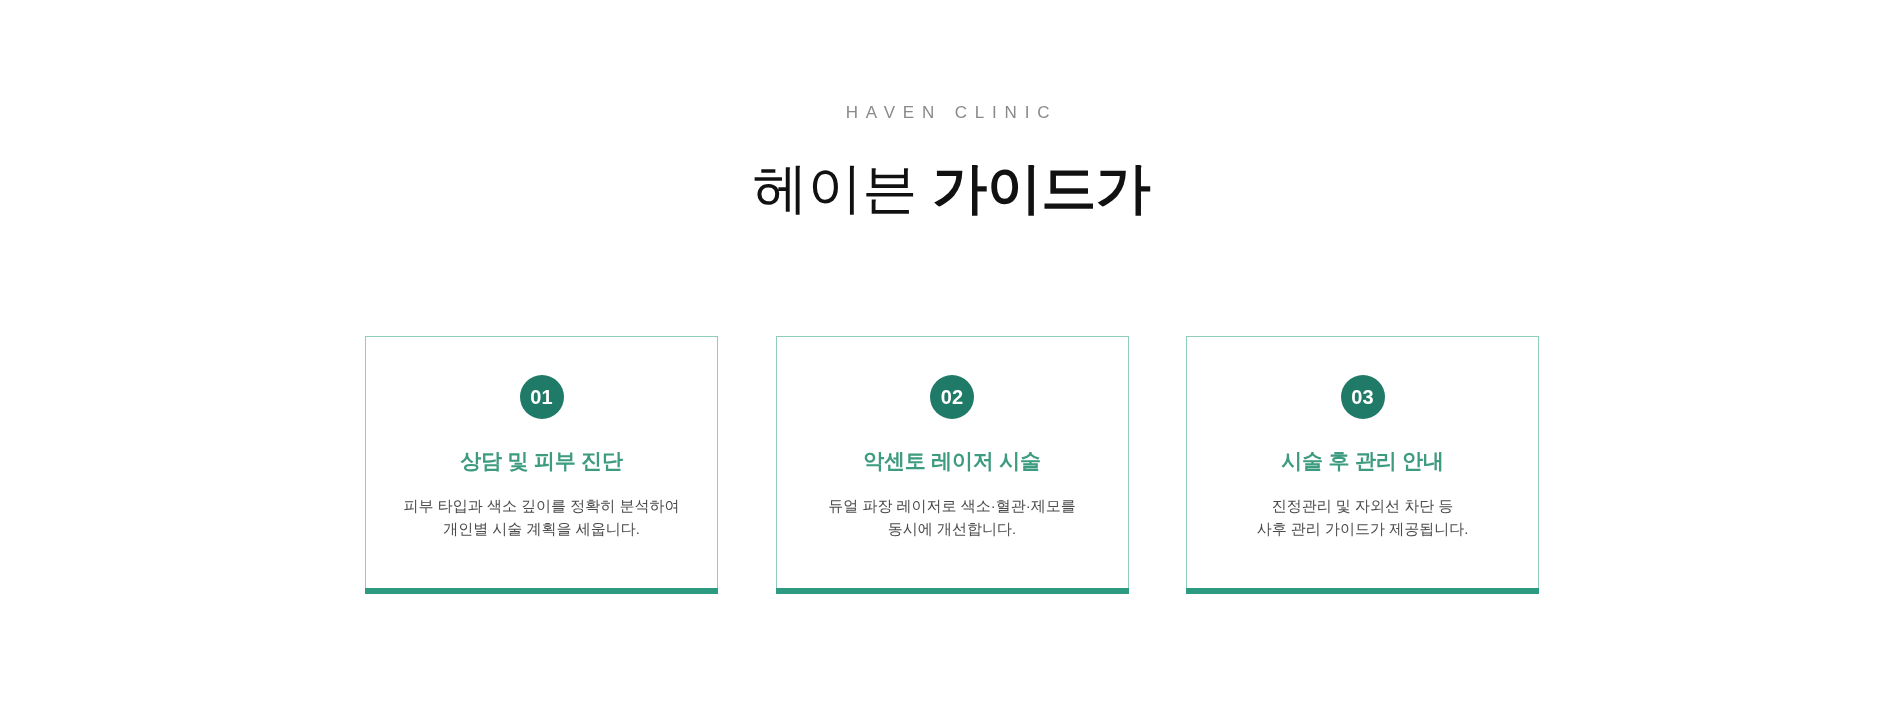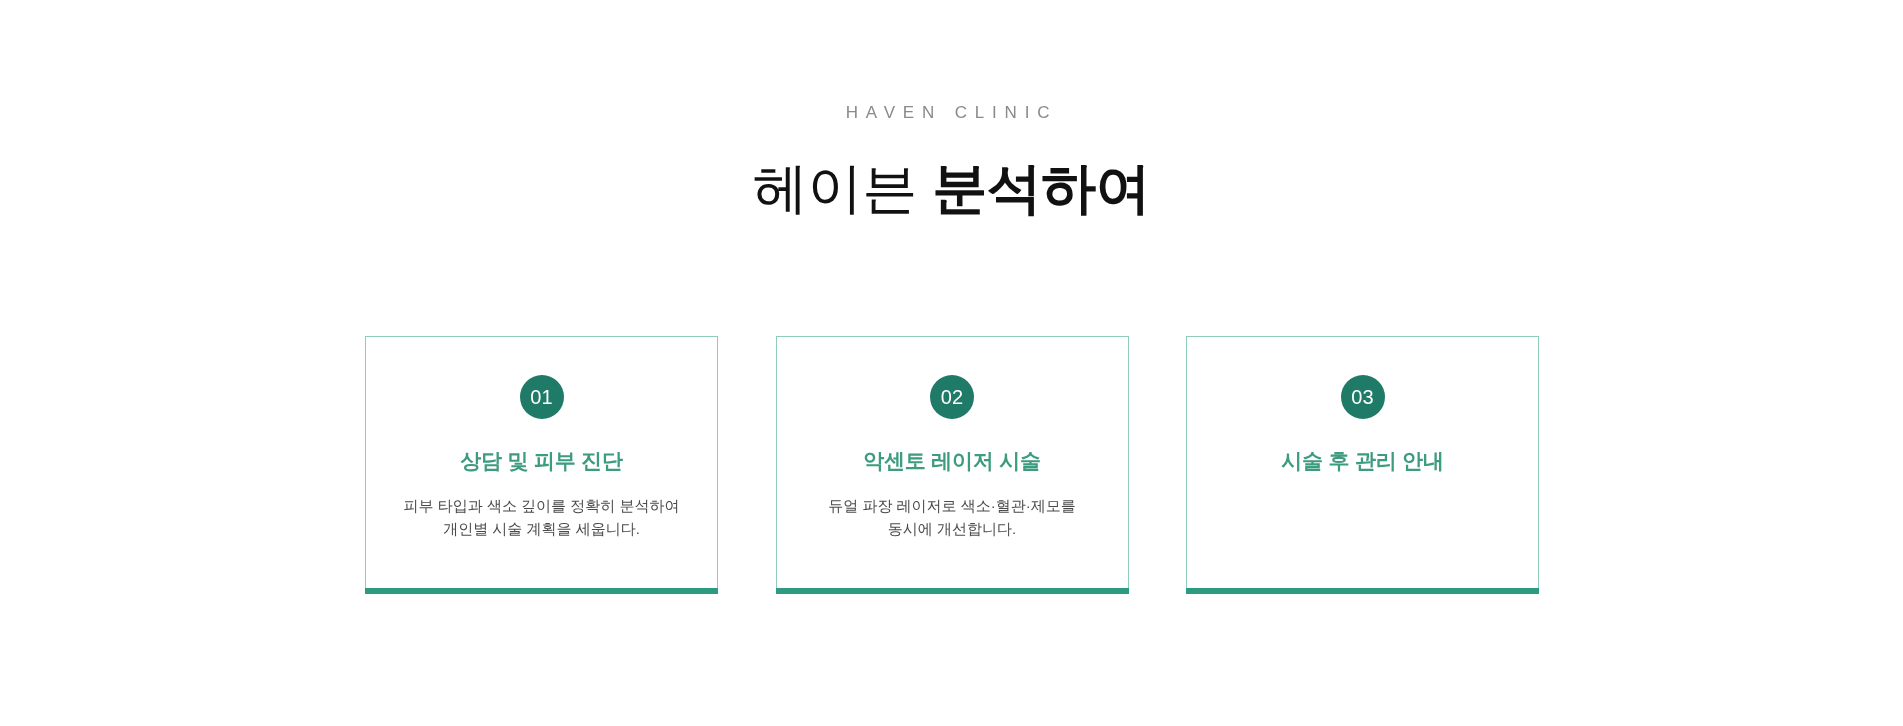--- a/index.html
+++ b/index.html
@@ -94,21 +94,21 @@
     background: #2d9b82;
   }
 
   .badge {
     width: 44px;
     height: 44px;
     border-radius: 50%;
     background: #1f7a68;
     color: #ffffff;
     font-size: 20px;
-    font-weight: 400;
+    font-weight: 700;
     letter-spacing: 0.01em;
     display: flex;
     align-items: center;
     justify-content: center;
     line-height: 1;
   }
 
   .card-title {
     margin: 9px;
     padding-top: 20px;
@@ -131,21 +131,21 @@
     white-space: pre-line;
   }
 </style>
 </head>
 <body>
 
 <div class="page">
 
   <div class="header">
     <p class="eyebrow">HAVEN CLINIC</p>
-    <h1 class="title"><span class="light">헤이븐</span> <span class="bold">분석하여</span></h1>
+    <h1 class="title"><span class="light">헤이븐</span> <span class="bold">가이드가</span></h1>
   </div>
 
   <div class="cards">
 
     <div class="card">
       <div class="badge">01</div>
       <h2 class="card-title">상담 및 피부 진단</h2>
       <p class="card-desc">피부 타입과 색소 깊이를 정확히 분석하여
 개인별 시술 계획을 세웁니다.</p>
       <div class="card-accent"></div>
@@ -155,17 +155,19 @@
       <div class="badge">02</div>
       <h2 class="card-title">악센토 레이저 시술</h2>
       <p class="card-desc">듀얼 파장 레이저로 색소·혈관·제모를
 동시에 개선합니다.</p>
       <div class="card-accent"></div>
     </div>
 
     <div class="card">
       <div class="badge">03</div>
       <h2 class="card-title">시술 후 관리 안내</h2>
+      <p class="card-desc">진정관리 및 자외선 차단 등
+사후 관리 가이드가 제공됩니다.</p>
       <div class="card-accent"></div>
     </div>
 
   </div>
 </div>
 
 </body></html>

